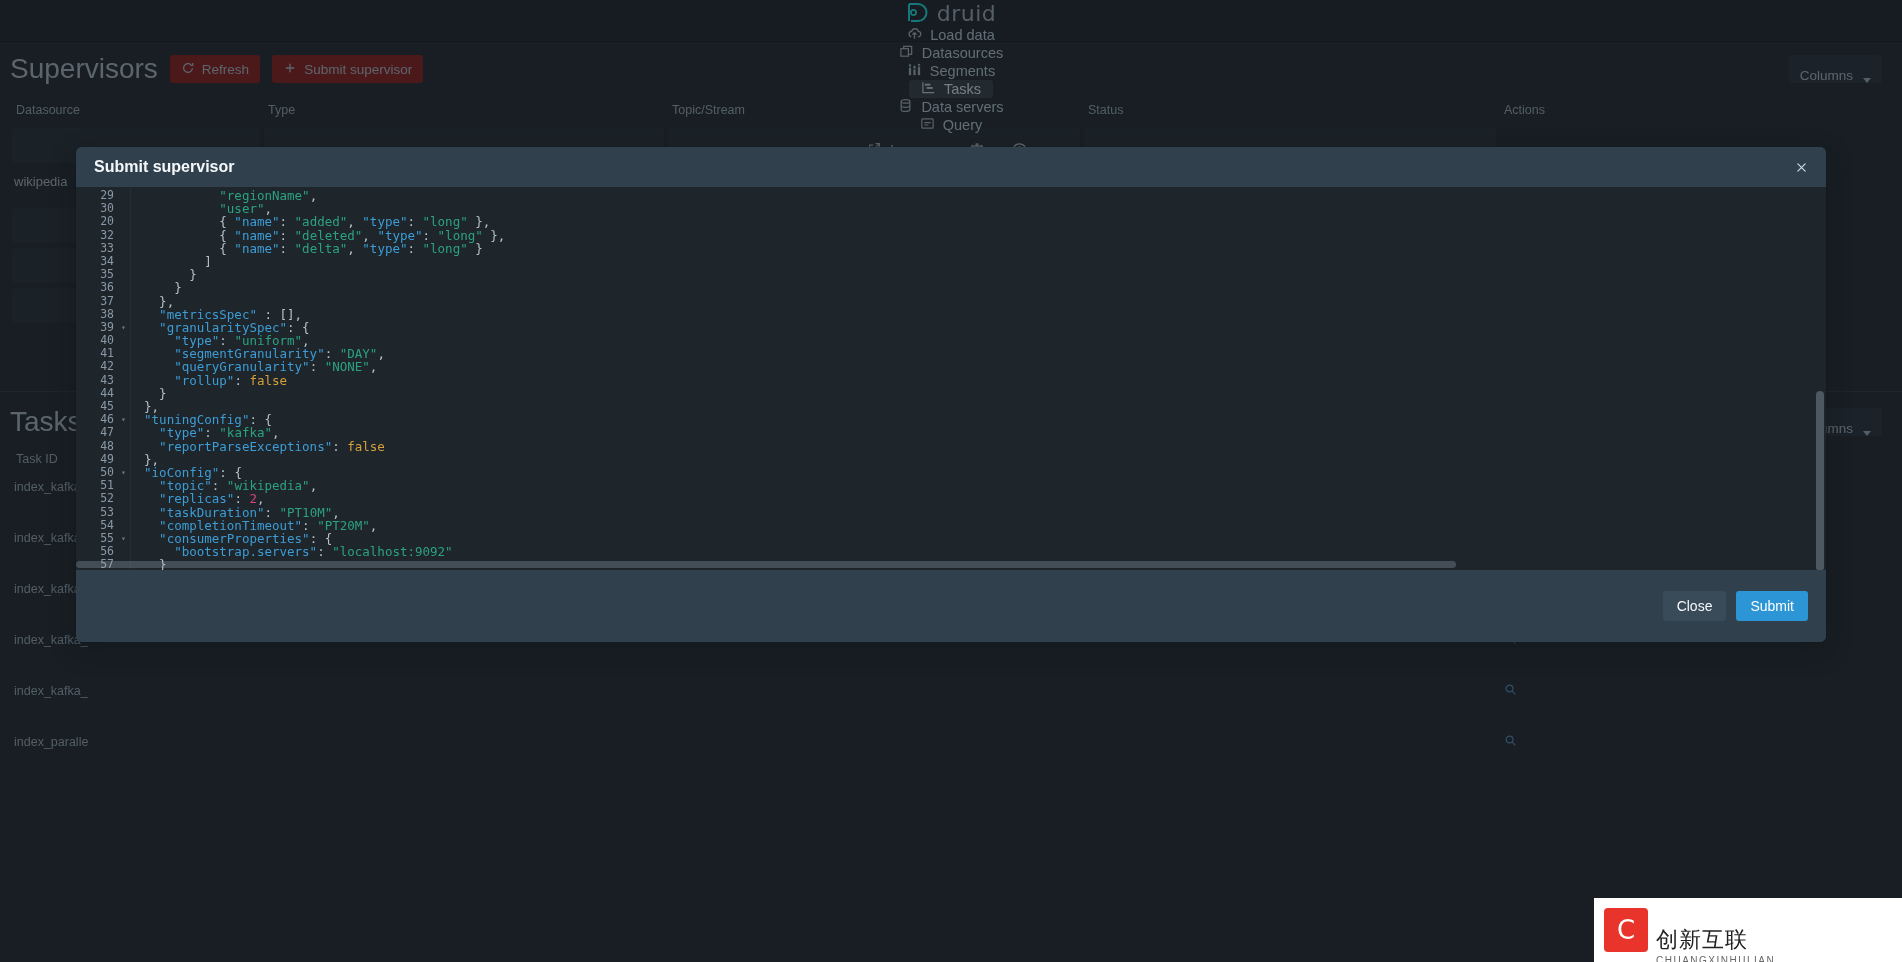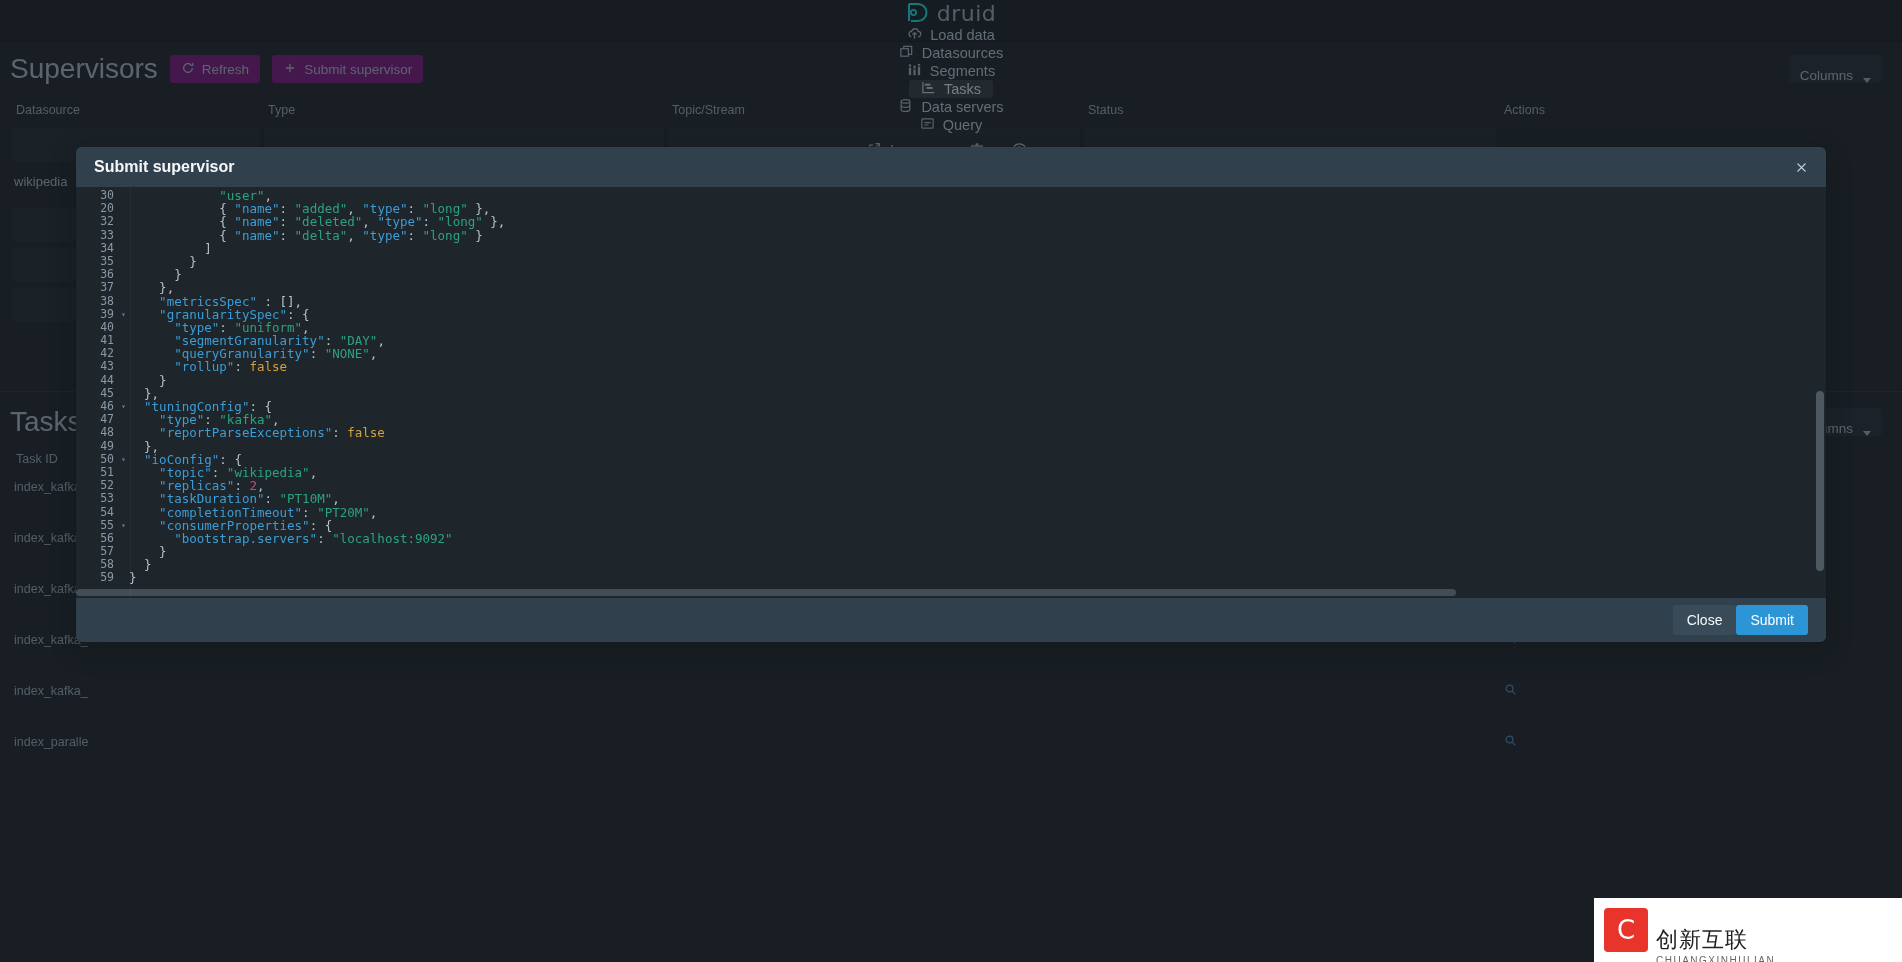--- a/index.html
+++ b/index.html
@@ -52,21 +52,21 @@
   #page { position: absolute; top: 41px; left: 0; right: 0; bottom: 0; }
 
   .view-title-row {
     display: flex; align-items: center; gap: 12px;
     padding: 12px 20px 6px 10px;
   }
   .view-title { font-size: 28px; color: #9aa7b1; font-weight: 400; }
   .tool-btn {
     display: flex; align-items: center; gap: 7px;
     height: 28px; padding: 0 11px; border-radius: 3px;
-    background: #701a75; color: #9aa7b1; font-size: 13.5px;
+    background: #7f1d1d; color: #9aa7b1; font-size: 13.5px;
     cursor: pointer; border: none;
   }
   .title-spacer { flex: 1 1 auto; }
   .columns-btn {
     display: flex; align-items: flex-end; gap: 10px;
     height: 28px; padding: 0 11px; border-radius: 3px;
     background: #262d35; color: #9aa7b1; font-size: 13.5px; cursor: pointer;
   }
   .caret { width: 0; height: 0; border-left: 4px solid transparent;
            border-right: 4px solid transparent; border-top: 5px solid #8a99a6; }
@@ -147,22 +147,22 @@
   }
   .scroll-h {
     position: absolute; left: 0; right: 14px; bottom: 2px; height: 7px;
   }
   .scroll-h .thumb {
     position: absolute; top: 0; height: 7px; border-radius: 4px;
     background: rgba(167,182,194,.28);
   }
 
   #dialog-footer {
-    height: 44px; display: flex; align-items: center; justify-content: flex-end;
-    gap: 0; padding: 0 18px; background: #30404d;
+    height: 72px; display: flex; align-items: center; justify-content: flex-end;
+    gap: 10px; padding: 0 18px; background: #30404d;
   }
   .btn {
     height: 30px; min-width: 60px; padding: 0 14px; border-radius: 3px;
     font-size: 14px; cursor: pointer; border: none;
     font-family: "Liberation Sans", sans-serif;
   }
   .btn-default { background: #394b59; color: #f5f8fa; }
   .btn-primary { background: #2b95d6; color: #ffffff; }
 
   
@@ -450,20 +450,21 @@
       <div id="dialog-close">
         <svg width="13" height="13" viewBox="0 0 16 16" stroke="#c9d3dc" stroke-width="1.6" stroke-linecap="round">
           <path d="M3.5 3.5 L12.5 12.5 M12.5 3.5 L3.5 12.5"></path>
         </svg>
       </div>
     </div>
 
     <div id="editor-wrap">
       <div class="gutter-line"></div>
       <div id="editor">
+          <div class="code-line"><span class="ln">29</span><span class="fold"></span><span class="code-text"><span class="p">            </span><span class="s">"regionName"</span><span class="p">,</span></span></div>
           <div class="code-line"><span class="ln">30</span><span class="fold"></span><span class="code-text"><span class="p">            </span><span class="s">"user"</span><span class="p">,</span></span></div>
           <div class="code-line"><span class="ln">20</span><span class="fold"></span><span class="code-text"><span class="p">            { </span><span class="k">"name"</span><span class="p">: </span><span class="s">"added"</span><span class="p">, </span><span class="k">"type"</span><span class="p">: </span><span class="s">"long"</span><span class="p"> },</span></span></div>
           <div class="code-line"><span class="ln">32</span><span class="fold"></span><span class="code-text"><span class="p">            { </span><span class="k">"name"</span><span class="p">: </span><span class="s">"deleted"</span><span class="p">, </span><span class="k">"type"</span><span class="p">: </span><span class="s">"long"</span><span class="p"> },</span></span></div>
           <div class="code-line"><span class="ln">33</span><span class="fold"></span><span class="code-text"><span class="p">            { </span><span class="k">"name"</span><span class="p">: </span><span class="s">"delta"</span><span class="p">, </span><span class="k">"type"</span><span class="p">: </span><span class="s">"long"</span><span class="p"> }</span></span></div>
           <div class="code-line"><span class="ln">34</span><span class="fold"></span><span class="code-text"><span class="p">          ]</span></span></div>
           <div class="code-line"><span class="ln">35</span><span class="fold"></span><span class="code-text"><span class="p">        }</span></span></div>
           <div class="code-line"><span class="ln">36</span><span class="fold"></span><span class="code-text"><span class="p">      }</span></span></div>
           <div class="code-line"><span class="ln">37</span><span class="fold"></span><span class="code-text"><span class="p">    },</span></span></div>
           <div class="code-line"><span class="ln">38</span><span class="fold"></span><span class="code-text"><span class="p">    </span><span class="k">"metricsSpec"</span><span class="p"> : </span><span class="p">[]</span><span class="p">,</span></span></div>
           <div class="code-line"><span class="ln">39</span><span class="fold">▾</span><span class="code-text"><span class="p">    </span><span class="k">"granularitySpec"</span><span class="p">: {</span></span></div>

